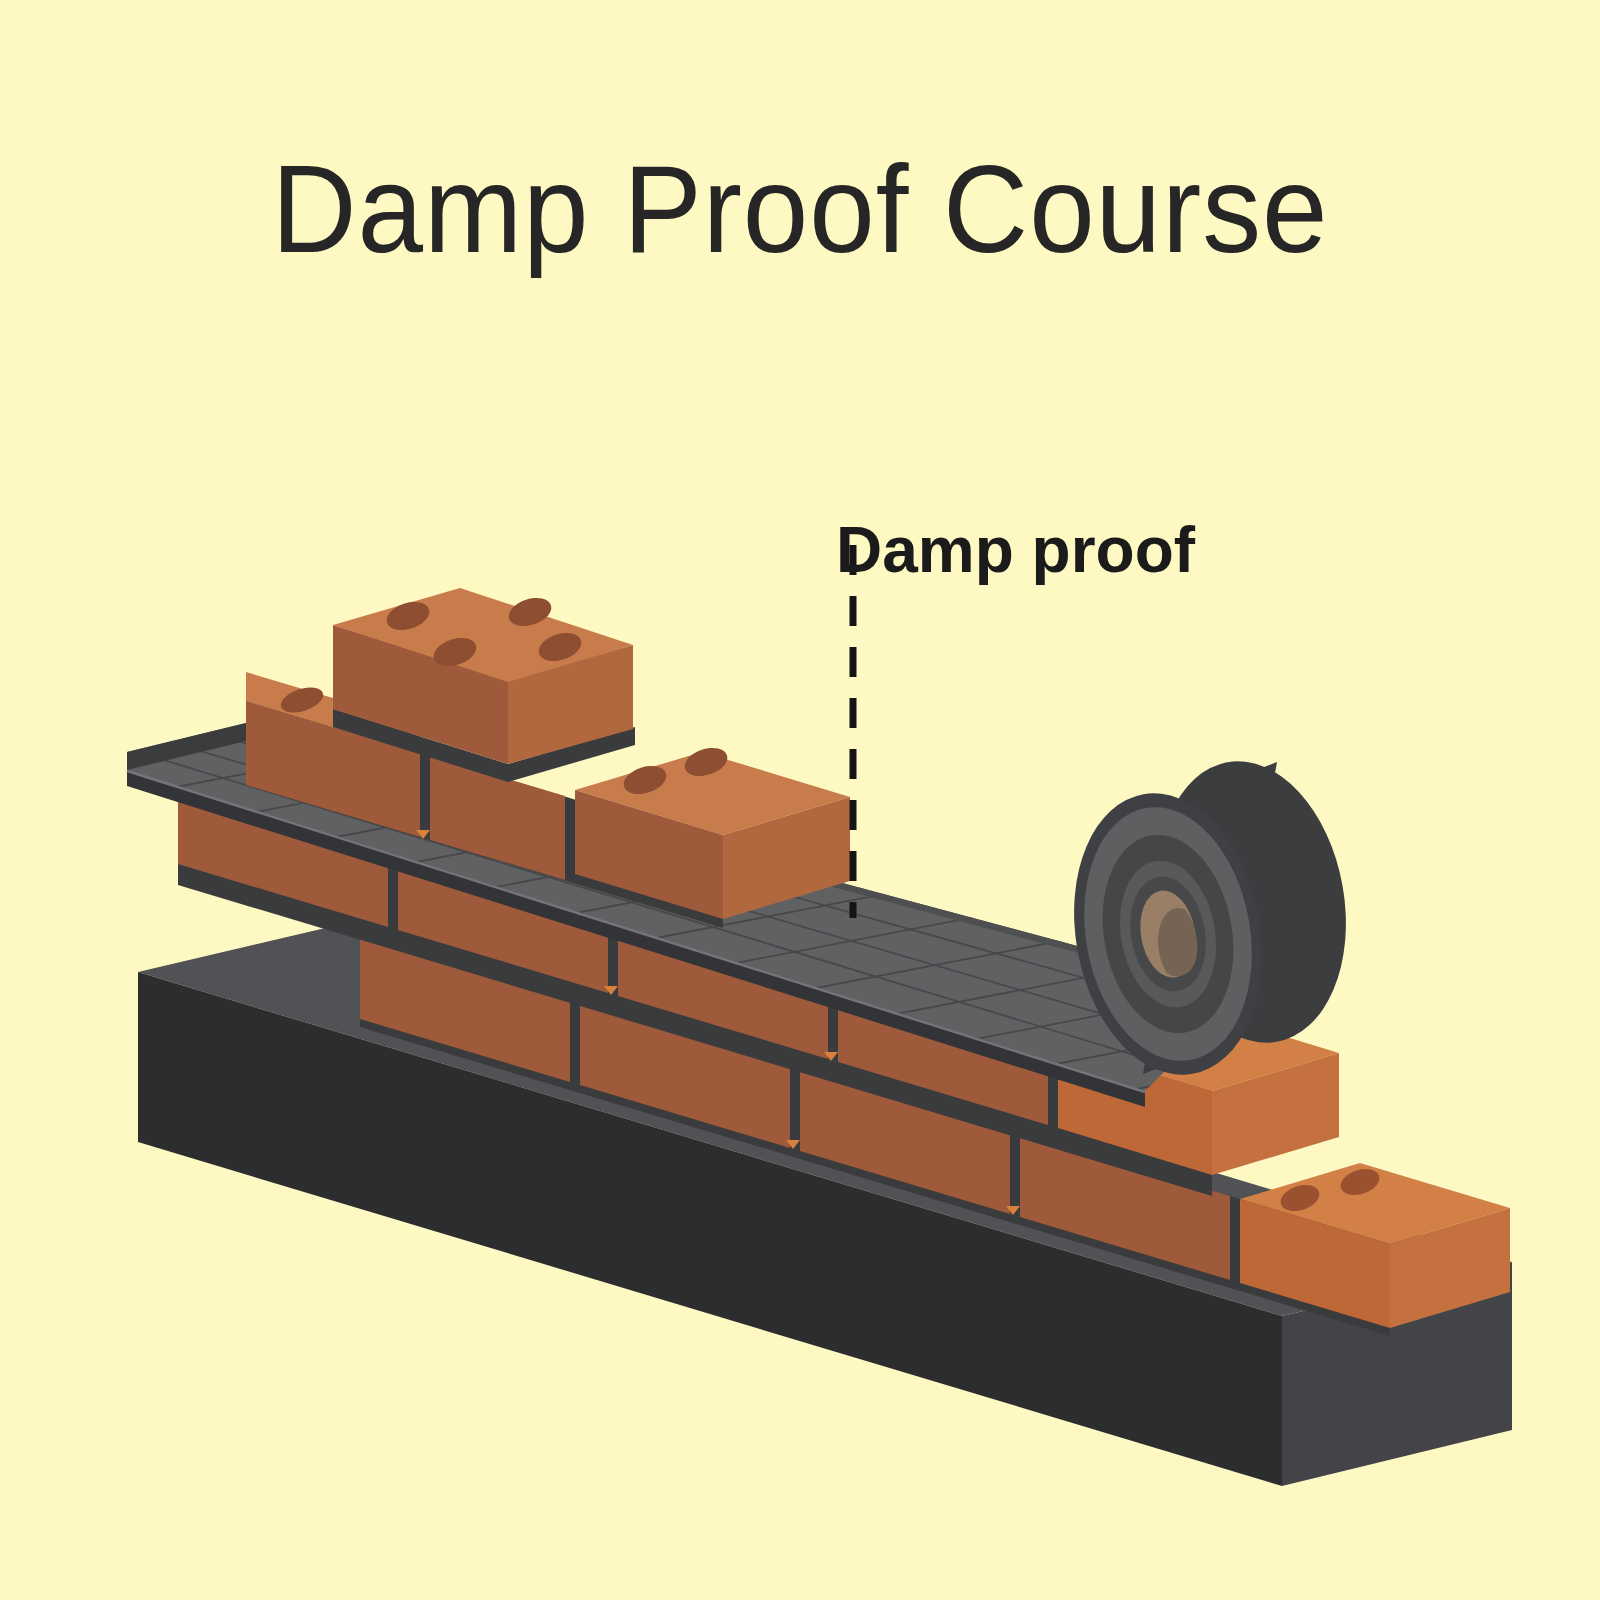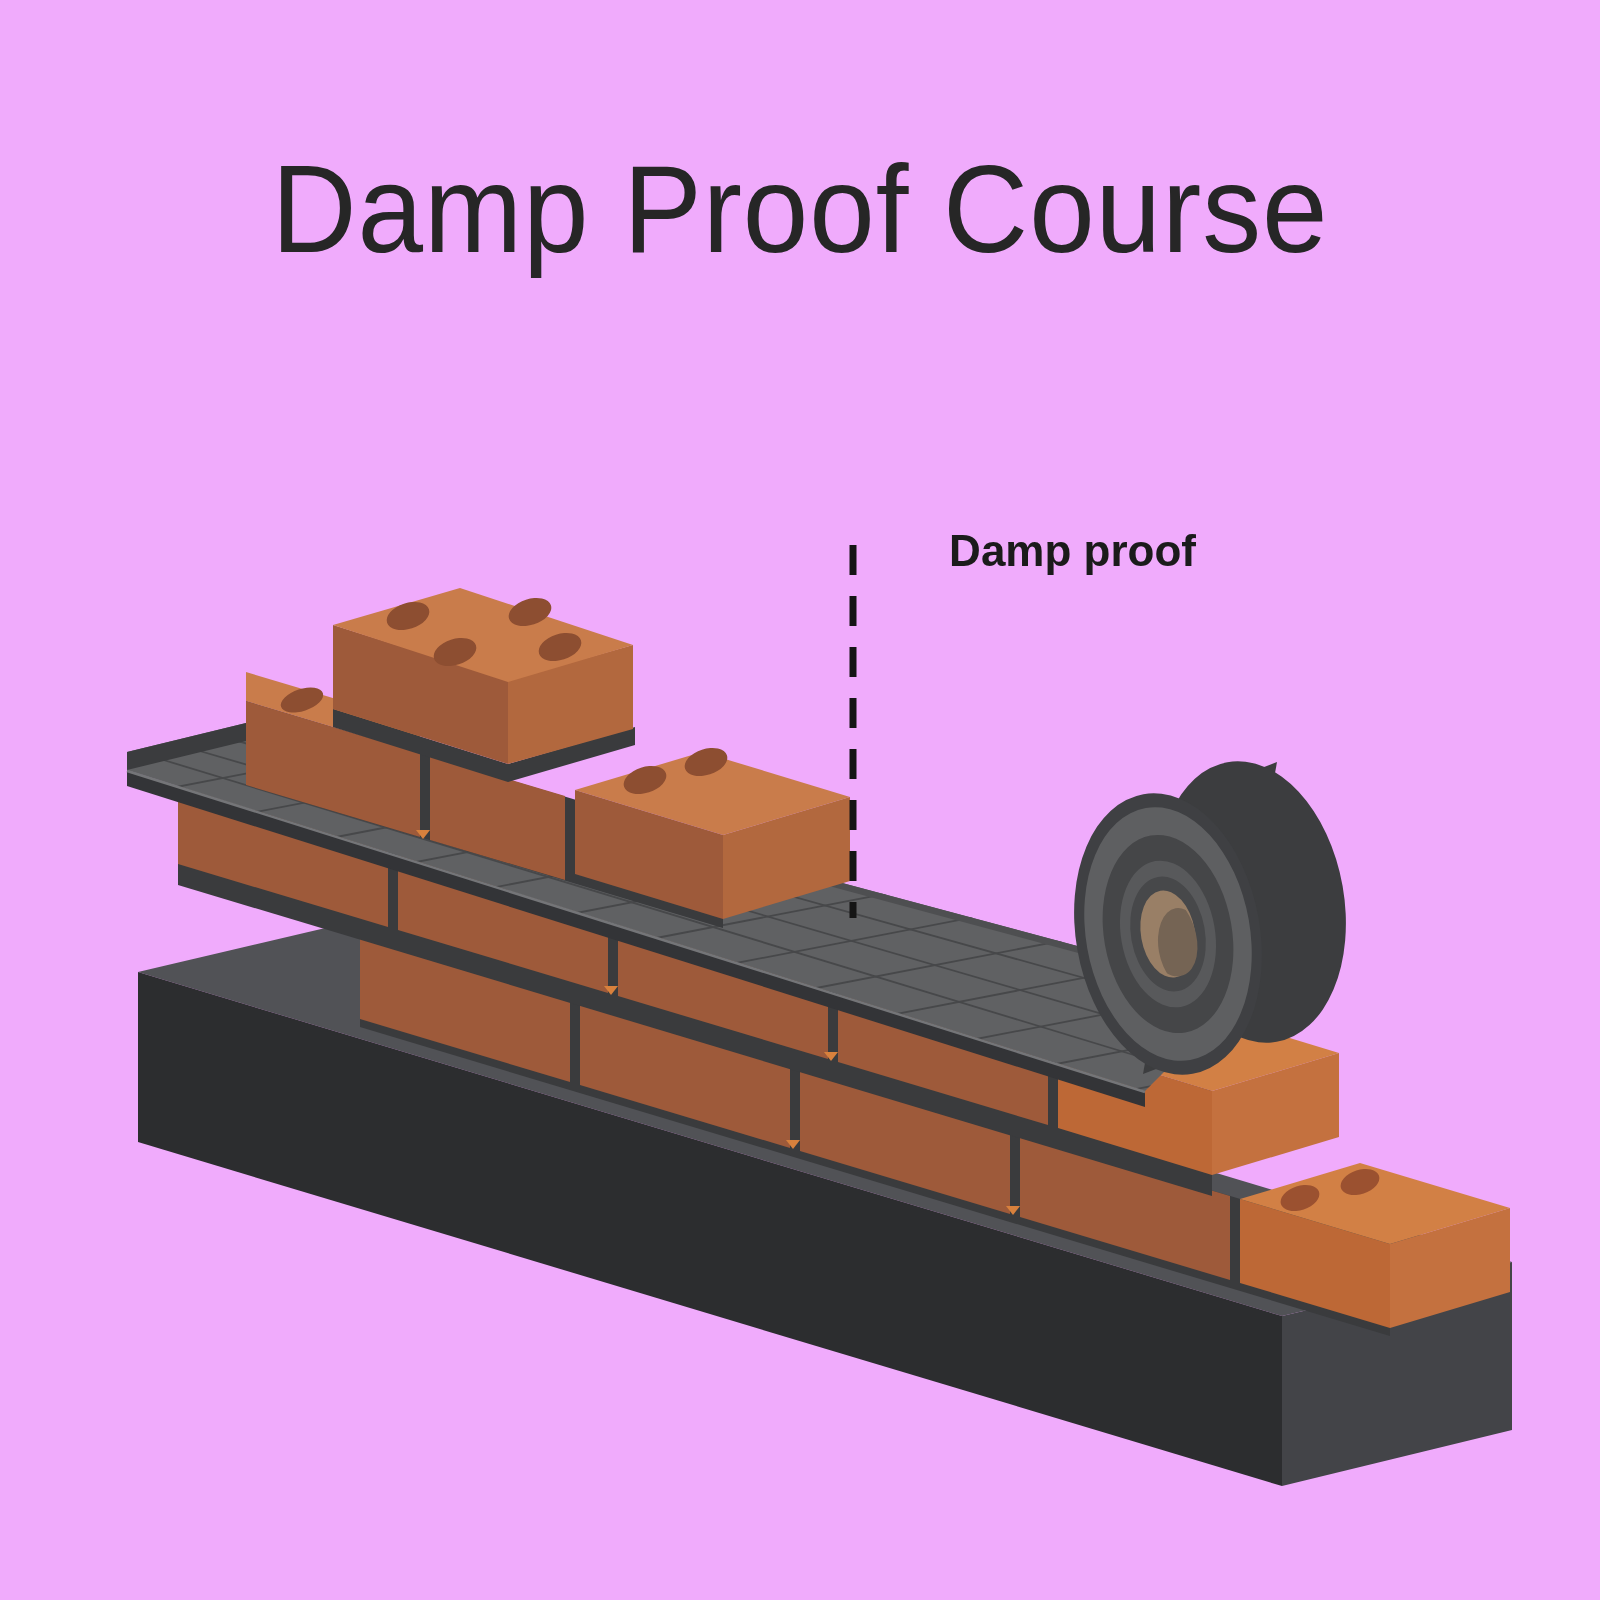--- a/index.html
+++ b/index.html
@@ -1,22 +1,22 @@
 <!DOCTYPE html>
 <html><head>
 <meta charset="utf-8">
 <style>
   html,body{margin:0;padding:0;background:#ffffff;}
-  #stage{position:relative;width:1600px;height:1600px;background:#f0abfc;overflow:hidden;
+  #stage{position:relative;width:1600px;height:1600px;background:#fef9c3;overflow:hidden;
          font-family:"Liberation Sans", sans-serif;}
   #title{position:absolute;left:0;top:138px;width:1600px;text-align:center;
          font-size:124px;font-weight:100;letter-spacing:1px;color:#262626;
          transform:scaleX(.95);transform-origin:50% 50%;white-space:nowrap;}
-  #annotation{position:absolute;left:836px;top:522px;width:360px;text-align:right;
-         font-size:44px;line-height:57px;font-weight:600;color:#1b1b1b;}
+  #annotation{position:absolute;left:836px;top:522px;width:360px;text-align:left;
+         font-size:64px;line-height:57px;font-weight:600;color:#1b1b1b;}
   #annotation span{display:block;}
   svg{position:absolute;left:0;top:0;}
 </style>
 </head>
 <body>
 
 <div id="stage">
 
   <svg width="1600" height="1600" viewBox="0 0 1600 1600">
     <defs>

